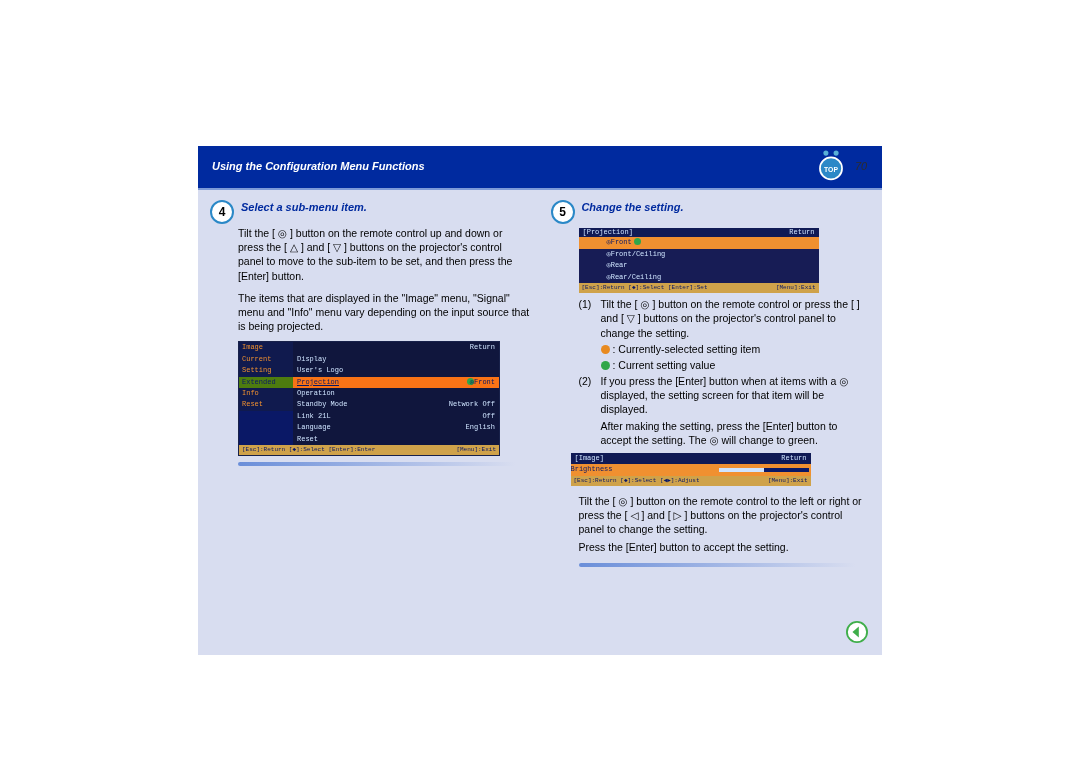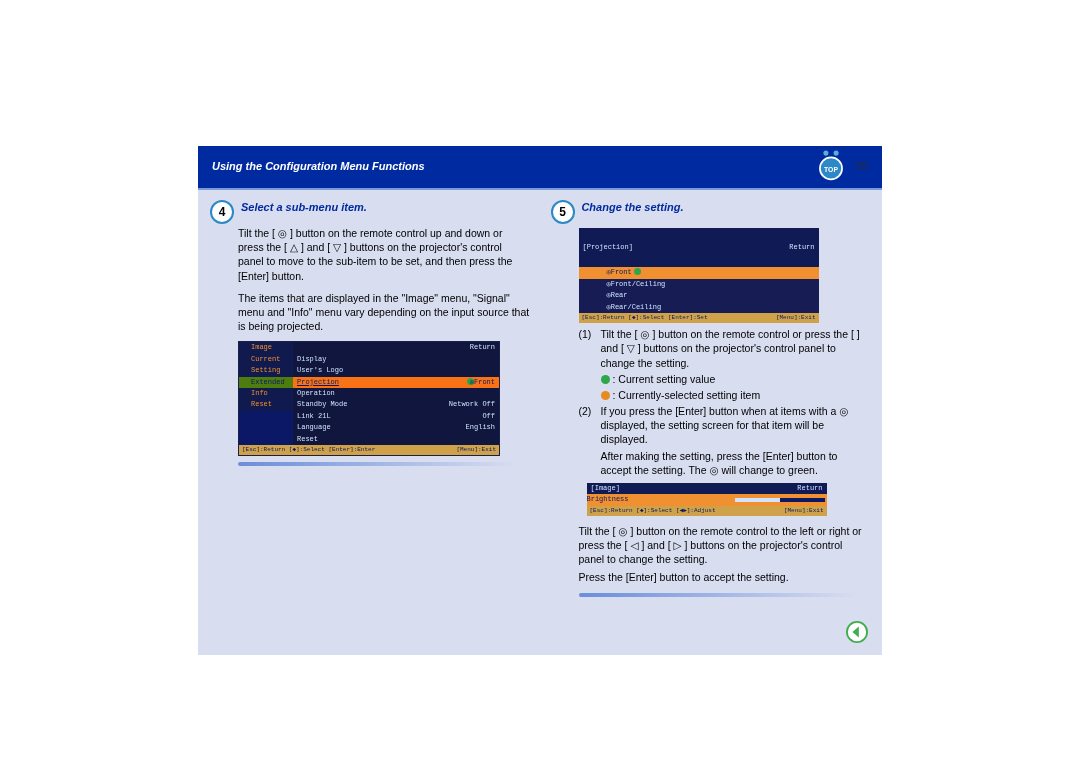--- a/index.html
+++ b/index.html
@@ -105,21 +105,21 @@
     color: #cfe4ff;
     width: 260px;
     position: relative;
   }
   .osd .side {
     float: left;
     width: 54px;
     background: #101a4e;
   }
   .osd .side div {
-    padding: 1px 12px;
+    padding: 1px 3px;
     color: #f09030;
   }
   .osd .side .sel {
     background: #4d7c0f;
     color: #0a1866;
   }
   .osd .main {
     margin-left: 54px;
     background: #10163d;
     min-height: 64px;
@@ -160,21 +160,21 @@
   }
   .osd2 {
     margin: 4px 0 4px 28px;
     width: 240px;
     background: #10163d;
     font-family: "Courier New", monospace;
     font-size: 7px;
   }
   .osd2 .top {
     color: #cfe4ff;
-    padding: 15px 4px;
+    padding: 0 4px;
     overflow: hidden;
     background: #101a55;
   }
   .osd2 .top span.r { float: right; }
   .osd2 .opt {
     padding: 1px 4px 1px 28px;
     color: #cfe4ff;
     background: #171c55;
   }
   .osd2 .opt.hl {
@@ -191,21 +191,21 @@
   }
   .osd2 .bottombar, .osd3 .bottombar {
     background: #cfa24a;
     color: #0a1866;
     font-size: 6px;
     padding: 1px 3px;
     display: flex;
     justify-content: space-between;
   }
   .osd3 {
-    margin: 6px 0 4px 36px;
+    margin: 6px 0 4px 20px;
     width: 240px;
     background: #10163d;
     font-family: "Courier New", monospace;
     font-size: 7px;
   }
   .osd3 .top {
     color: #cfe4ff;
     padding: 1px 4px;
     overflow: hidden;
     background: #101a55;
@@ -334,22 +334,22 @@
         <div class="bottombar">
           <span>[Esc]:Return  [◆]:Select  [Enter]:Set</span>
           <span>[Menu]:Exit</span>
         </div>
       </div>
 
       <div class="listitem">
         <span class="num">(1)</span>
         <div class="txt">Tilt the [ ◎ ] button on the remote control or press the [   ] and [ ▽ ] buttons on the projector's control panel to change the setting.</div>
       </div>
+      <div class="sublist"><span class="dot orange"></span><span>: Currently-selected setting item</span></div>
       <div class="sublist"><span class="dot green"></span><span>: Current setting value</span></div>
-      <div class="sublist"><span class="dot orange"></span><span>: Currently-selected setting item</span></div>
 
       <div class="listitem">
         <span class="num">(2)</span>
         <div class="txt">If you press the [Enter] button when at items with a ◎ displayed, the setting screen for that item will be displayed.</div>
       </div>
       <div class="sublist" style="margin-left:50px">After making the setting, press the [Enter] button to accept the setting. The ◎ will change to green.</div>
 
       <div class="osd3">
         <div class="top">
           <span>[Image]</span>

